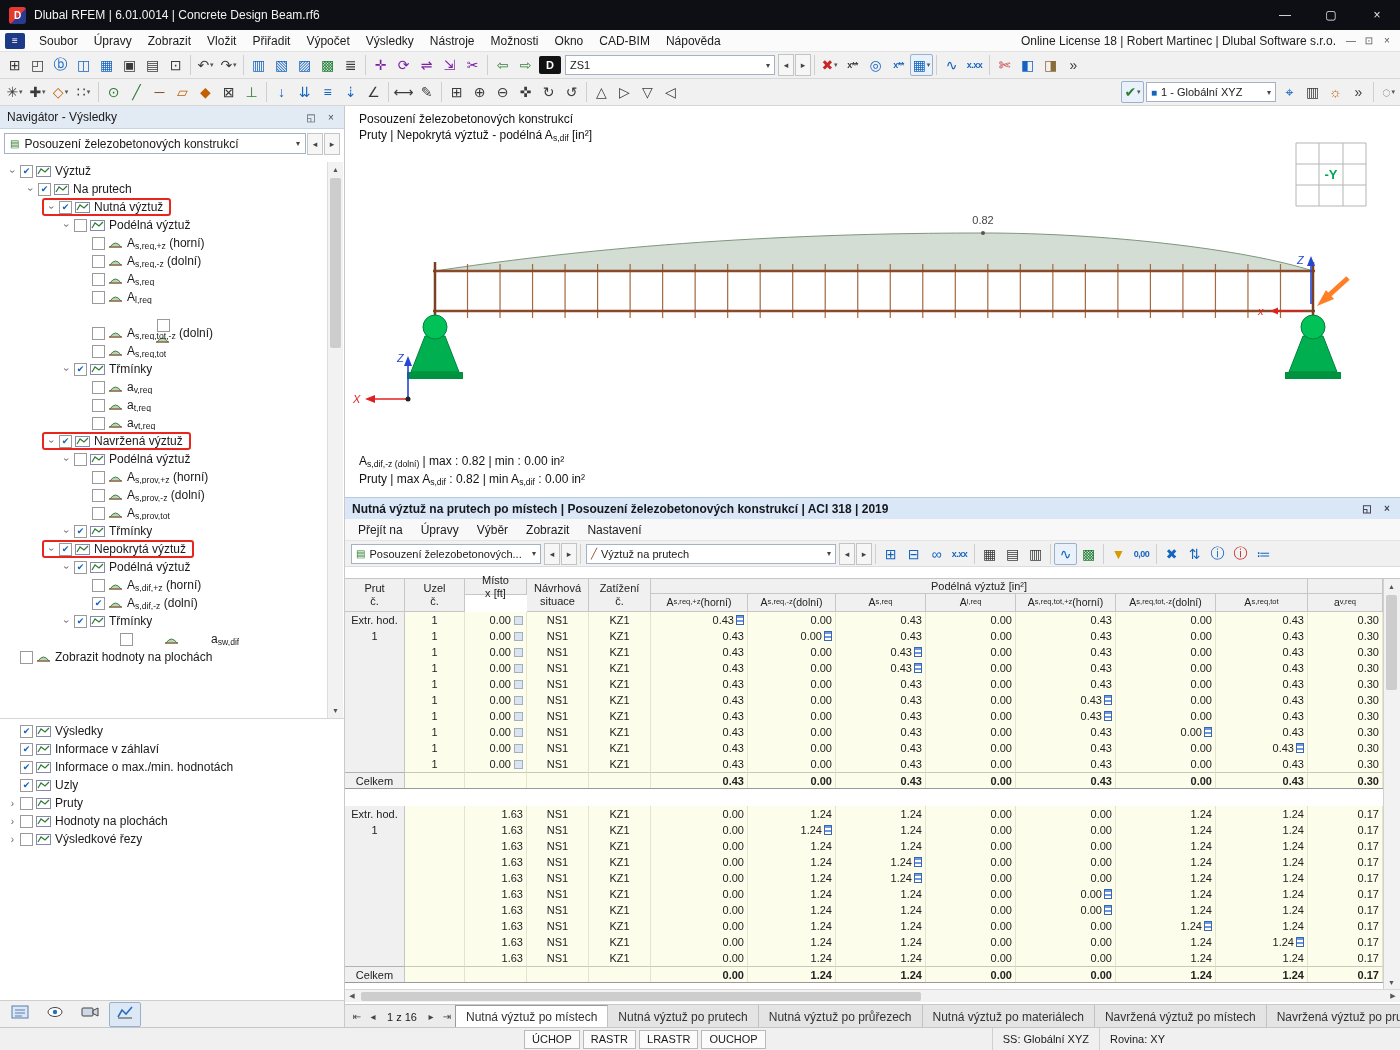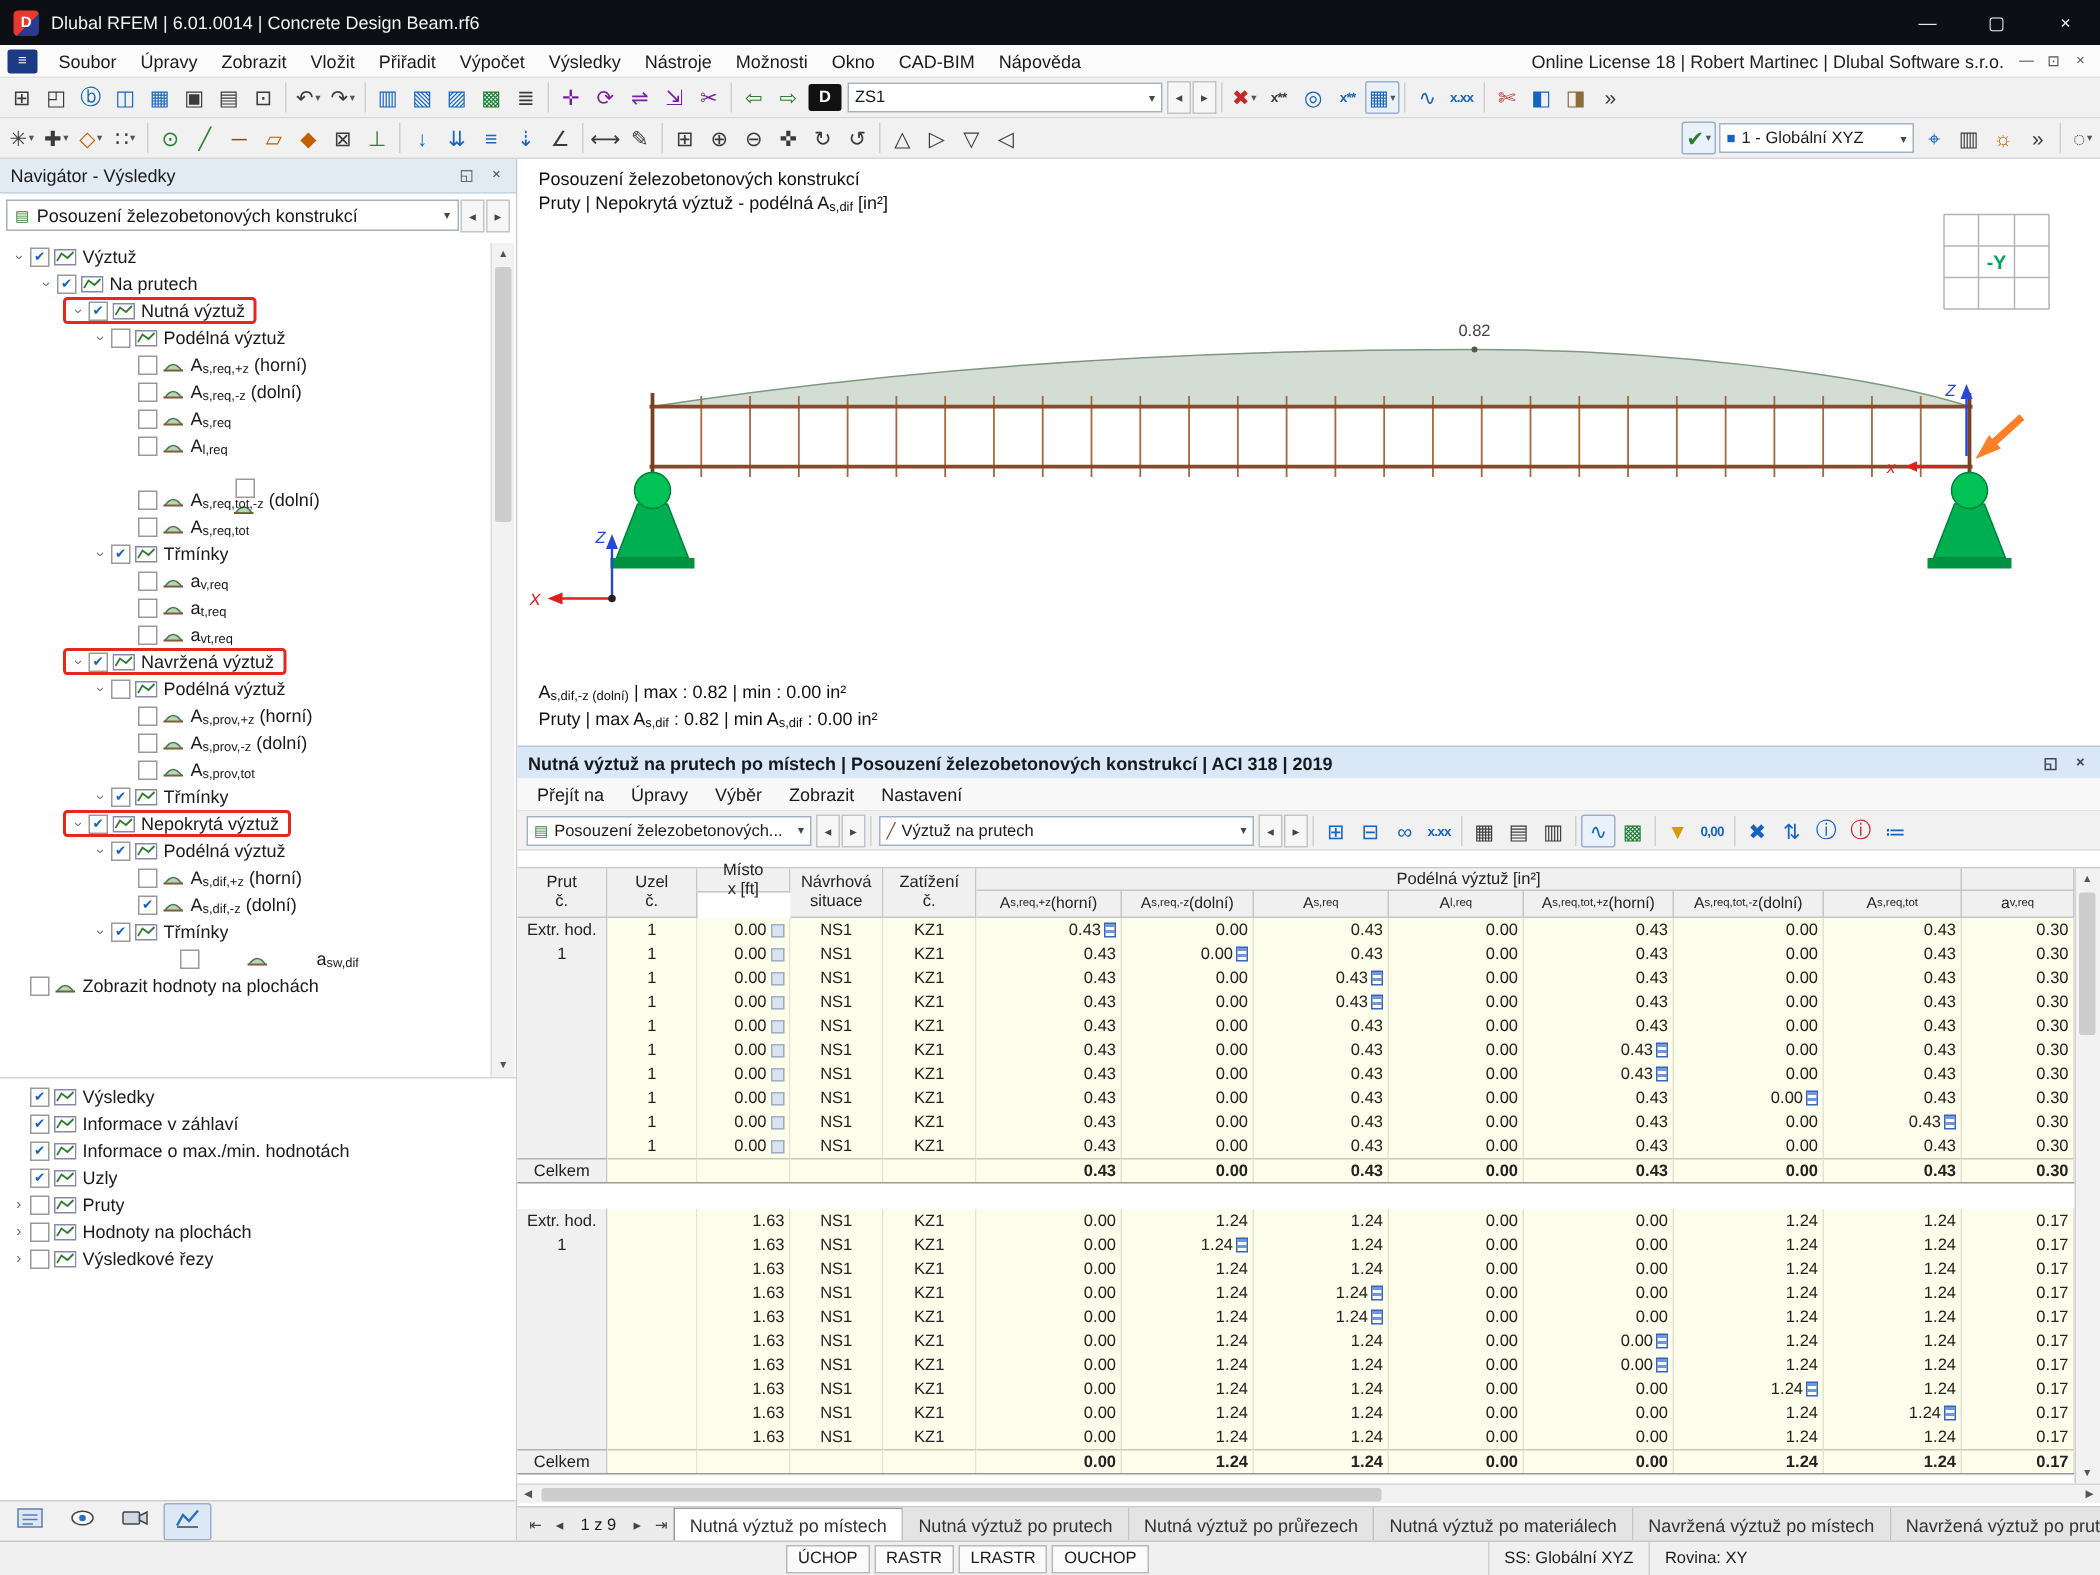--- a/index.html
+++ b/index.html
@@ -1749,21 +1749,21 @@
         </div>
       </div>
     <div id="tp-hscroll" class="tph">
       <div class="hs-btn">◀</div>
       <div class="hs-thumb" style="width:560px;margin-left:2px"></div>
       <div class="hs-btn" style="margin-left:auto">▶</div>
     </div>
     <div id="tp-tabs" class="tph">
         <div class="pgbtn">⇤</div>
         <div class="pgbtn">◂</div>
-        <span id="pg-label">1 z 9</span>
+        <span id="pg-label">1 z 16</span>
         <div class="pgbtn">▸</div>
         <div class="pgbtn">⇥</div>
         <div style="width: 10px;"></div>
         <div class="tab active">Nutná výztuž po místech</div>
         <div class="tab">Nutná výztuž po prutech</div>
         <div class="tab">Nutná výztuž po průřezech</div>
         <div class="tab">Nutná výztuž po materiálech</div>
         <div class="tab">Navržená výztuž po místech</div>
         <div class="tab">Navržená výztuž po prutech</div>
       </div>

